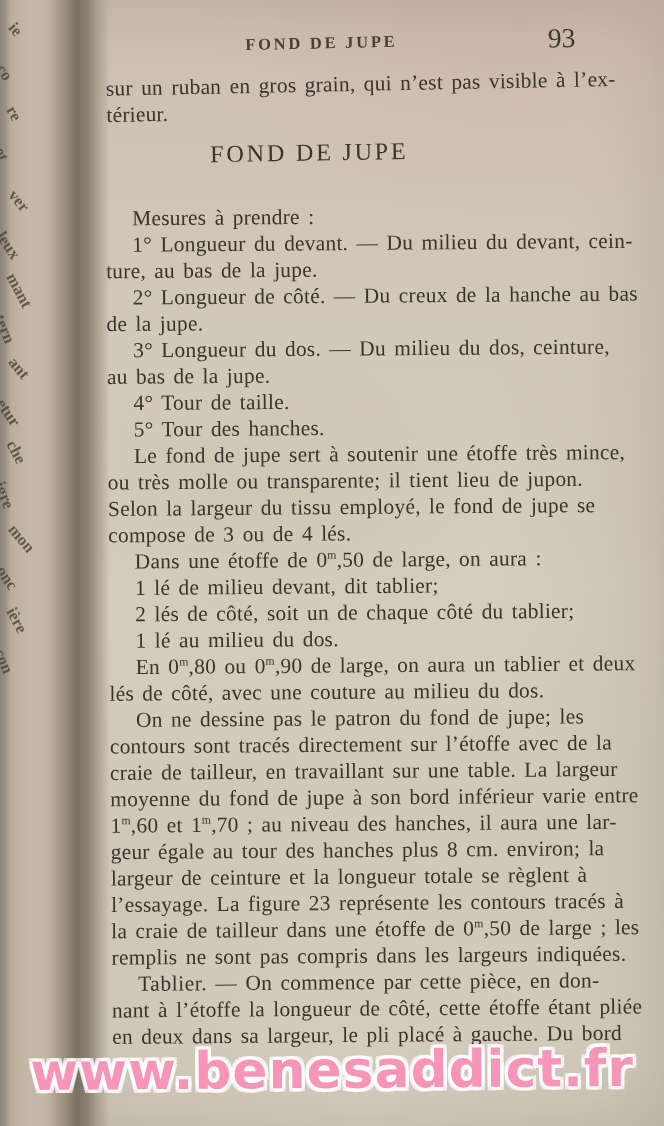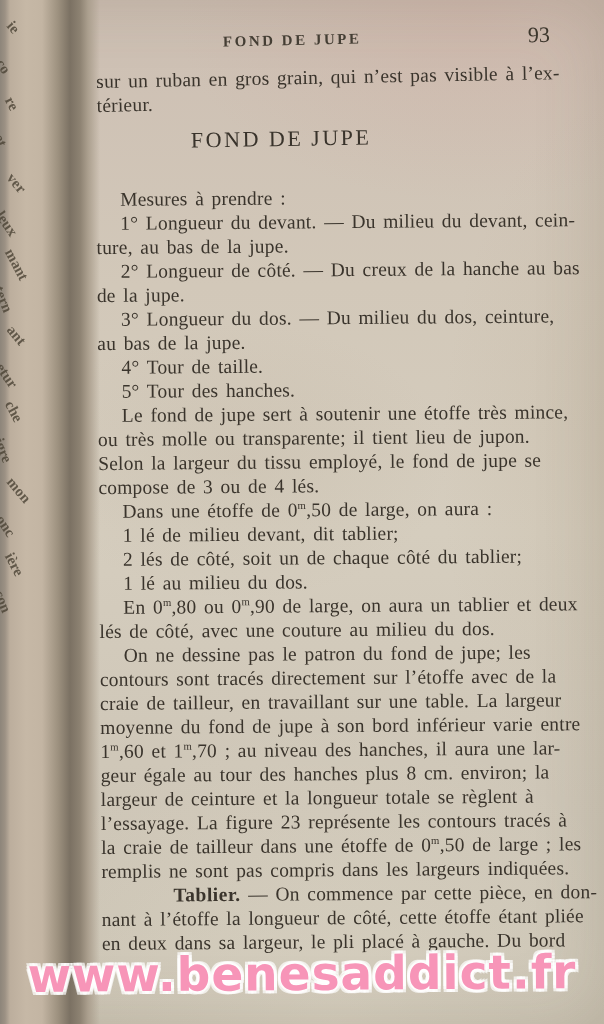--- a/index.html
+++ b/index.html
@@ -27,37 +27,37 @@
     font-family:"Liberation Serif",serif;font-weight:bold;font-size:15px;
     color:#4a4234;opacity:.8;transform-origin:left top;white-space:nowrap;
   }
   .content{position:absolute;left:96px;top:0;width:482px;}
   .rh-title{
     position:absolute;left:127px;top:32px;
     font-size:15px;font-weight:bold;letter-spacing:2.5px;white-space:nowrap;
     transform:rotate(-1.2deg);color:#443e34;
   }
   .rh-num{
-    position:absolute;left:432px;top:22px;
-    font-size:22px;color:#3d372d;transform:rotate(-1deg);
+    position:absolute;left:402px;top:22px;
+    font-size:25px;color:#3d372d;transform:rotate(-1deg);
   }
   .intro{position:absolute;top:70px;left:0;right:0;transform:rotate(-1.1deg);transform-origin:left top;}
   .section-title{
     position:absolute;left:95px;top:126px;margin:0;
     font-size:22px;font-weight:normal;letter-spacing:2.5px;white-space:nowrap;
     transform:rotate(-0.9deg);color:#39332b;
   }
   .body-lines{position:absolute;top:188px;left:0;right:0;transform:rotate(-0.45deg);transform-origin:left top;}
   .line{
     height:24px;line-height:24px;white-space:nowrap;
     font-size:19.5px;letter-spacing:.2px;word-spacing:2.5px;color:#3a342c;
   }
   .line.indent{padding-left:24px;}
   .line sup{font-size:.55em;vertical-align:super;line-height:0;}
-  .line b.lead{font-weight:bold;letter-spacing:.5px;margin-left:48px;}
+  .line b.lead{font-weight:normal;letter-spacing:.5px;}
   .watermark{
     position:absolute;left:0;right:0;top:946px;text-align:center;
     font-family:"DejaVu Sans","Liberation Sans",sans-serif;
     font-weight:bold;font-size:47px;letter-spacing:1px;
     color:var(--pink,#f795b8);transform:rotate(-0.4deg);
     text-shadow:
       -3px -3px 0 rgba(255,255,255,.70), 3px -3px 0 rgba(255,255,255,.70),
       -3px  3px 0 rgba(255,255,255,.70), 3px  3px 0 rgba(255,255,255,.70),
       -3px  0   0 rgba(255,255,255,.70), 3px  0   0 rgba(255,255,255,.70),
        0   -3px 0 rgba(255,255,255,.70), 0    3px 0 rgba(255,255,255,.70);

